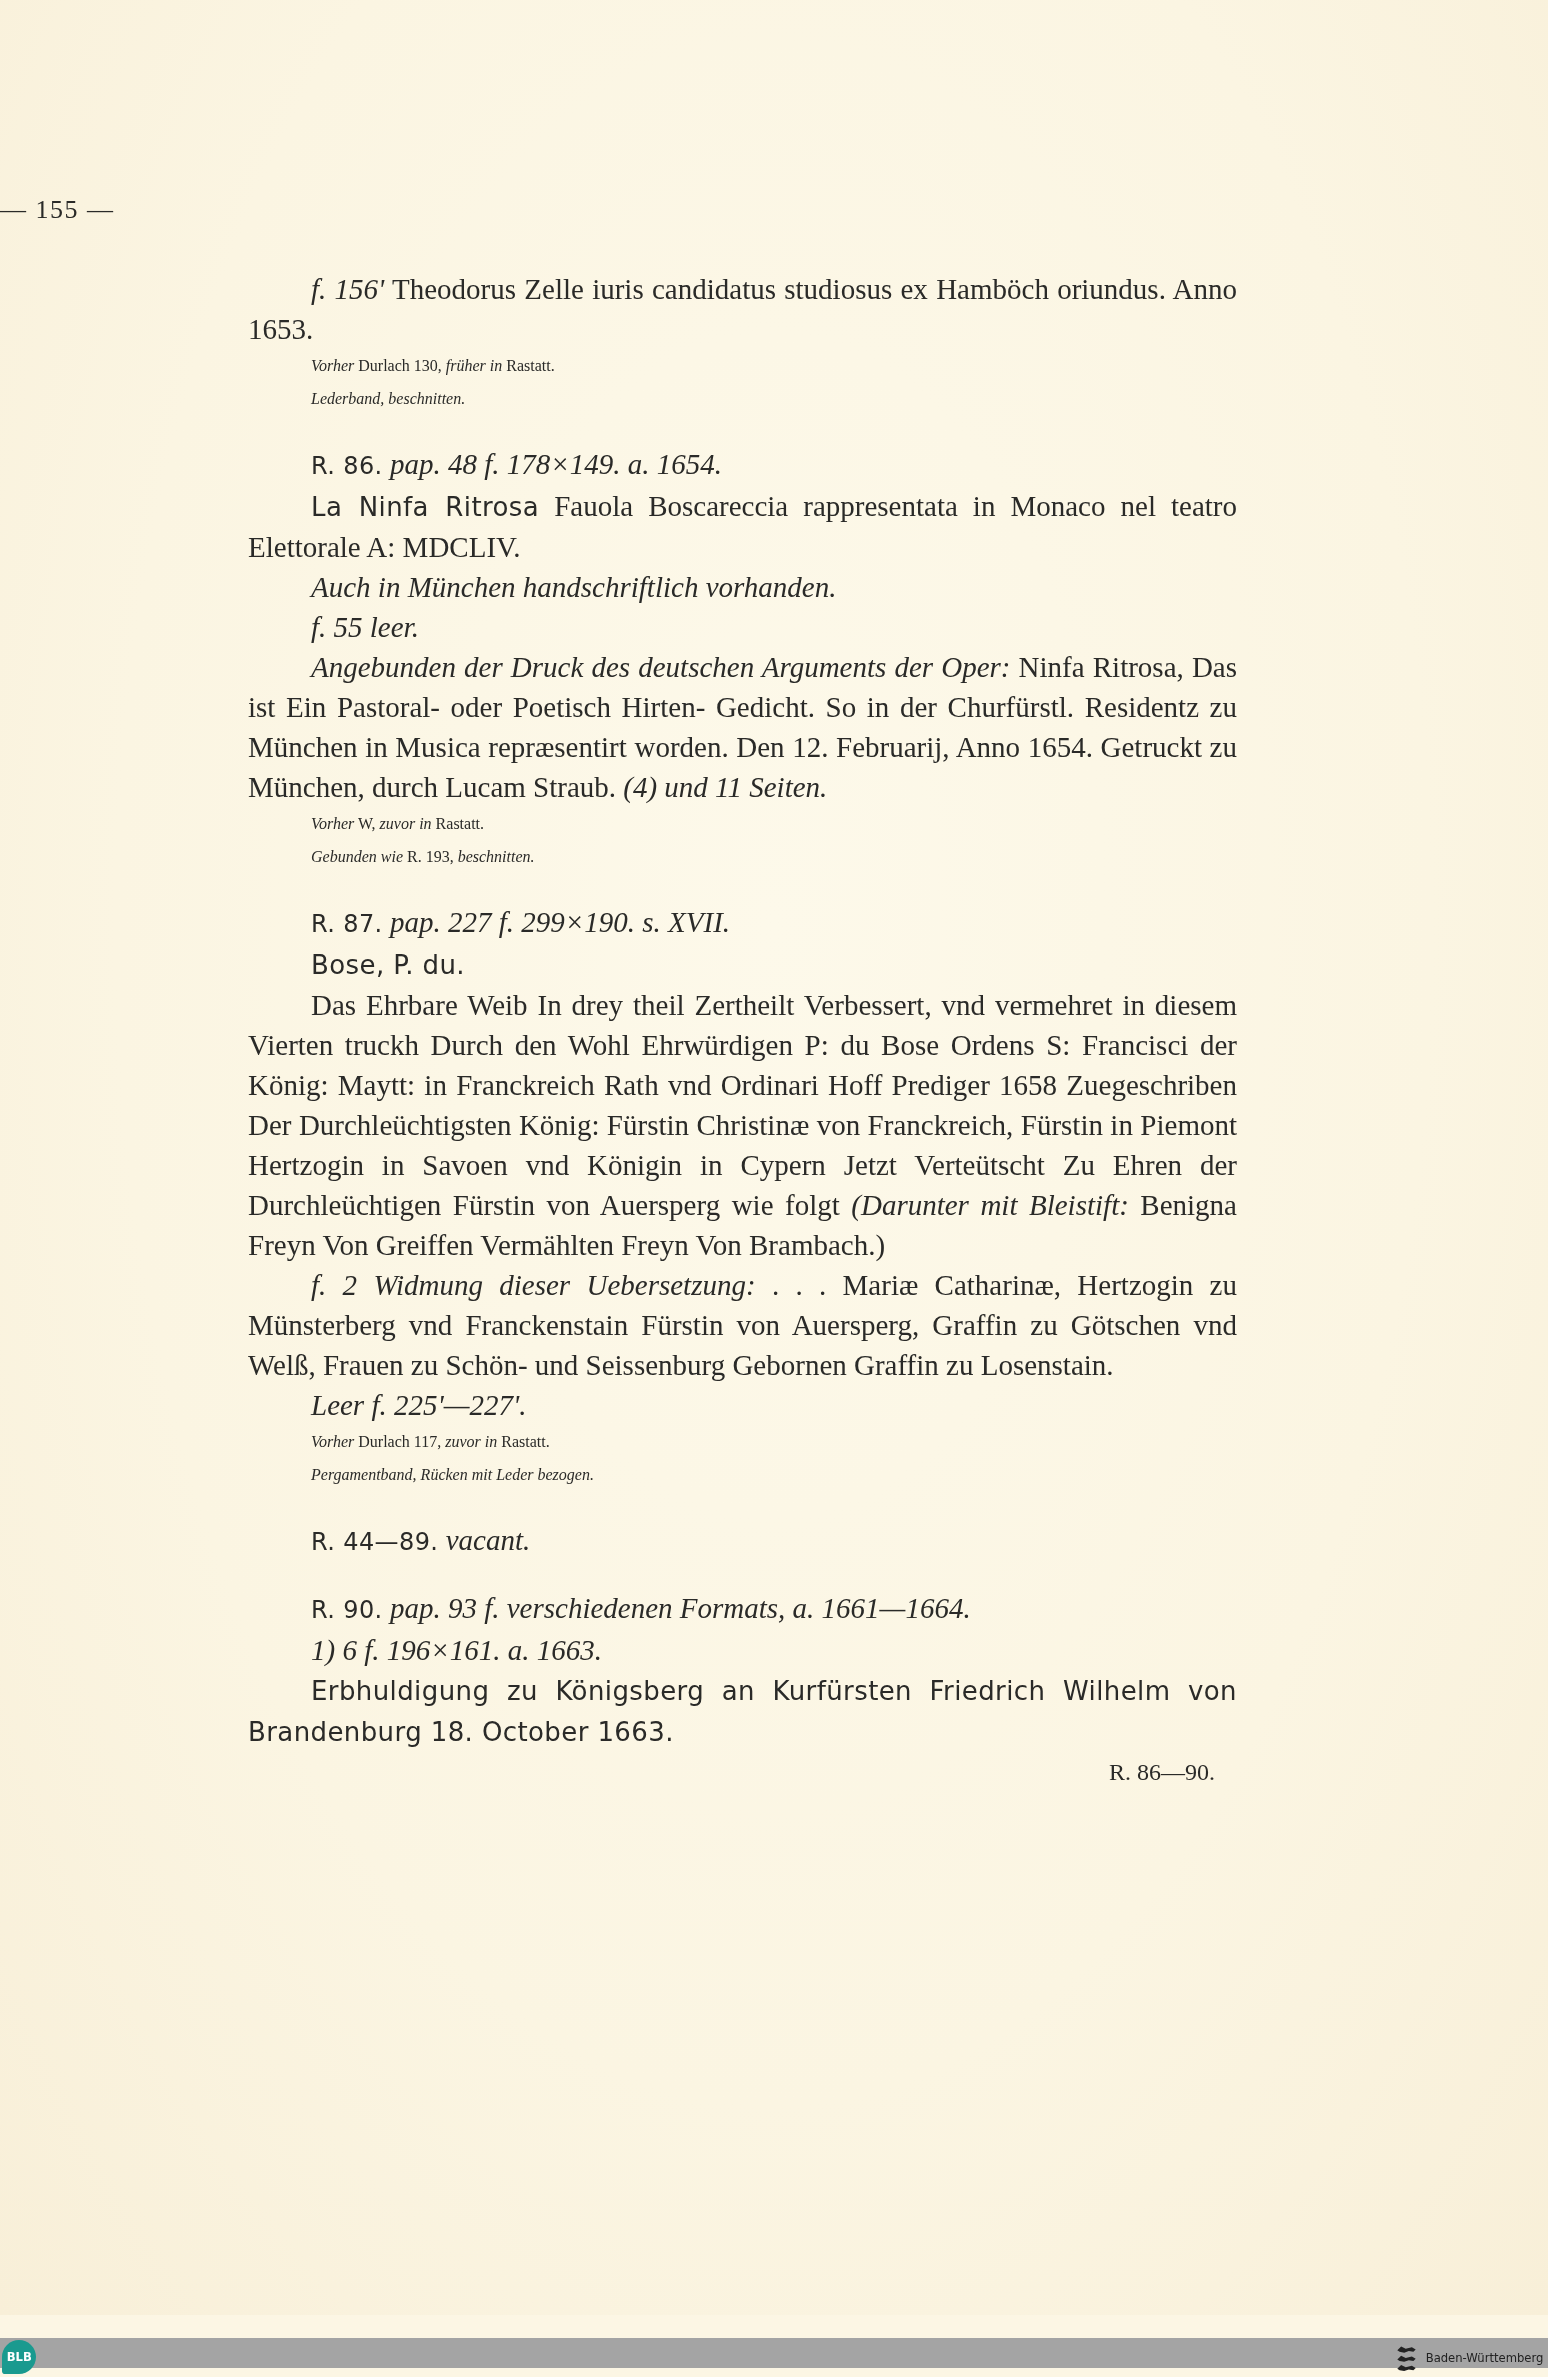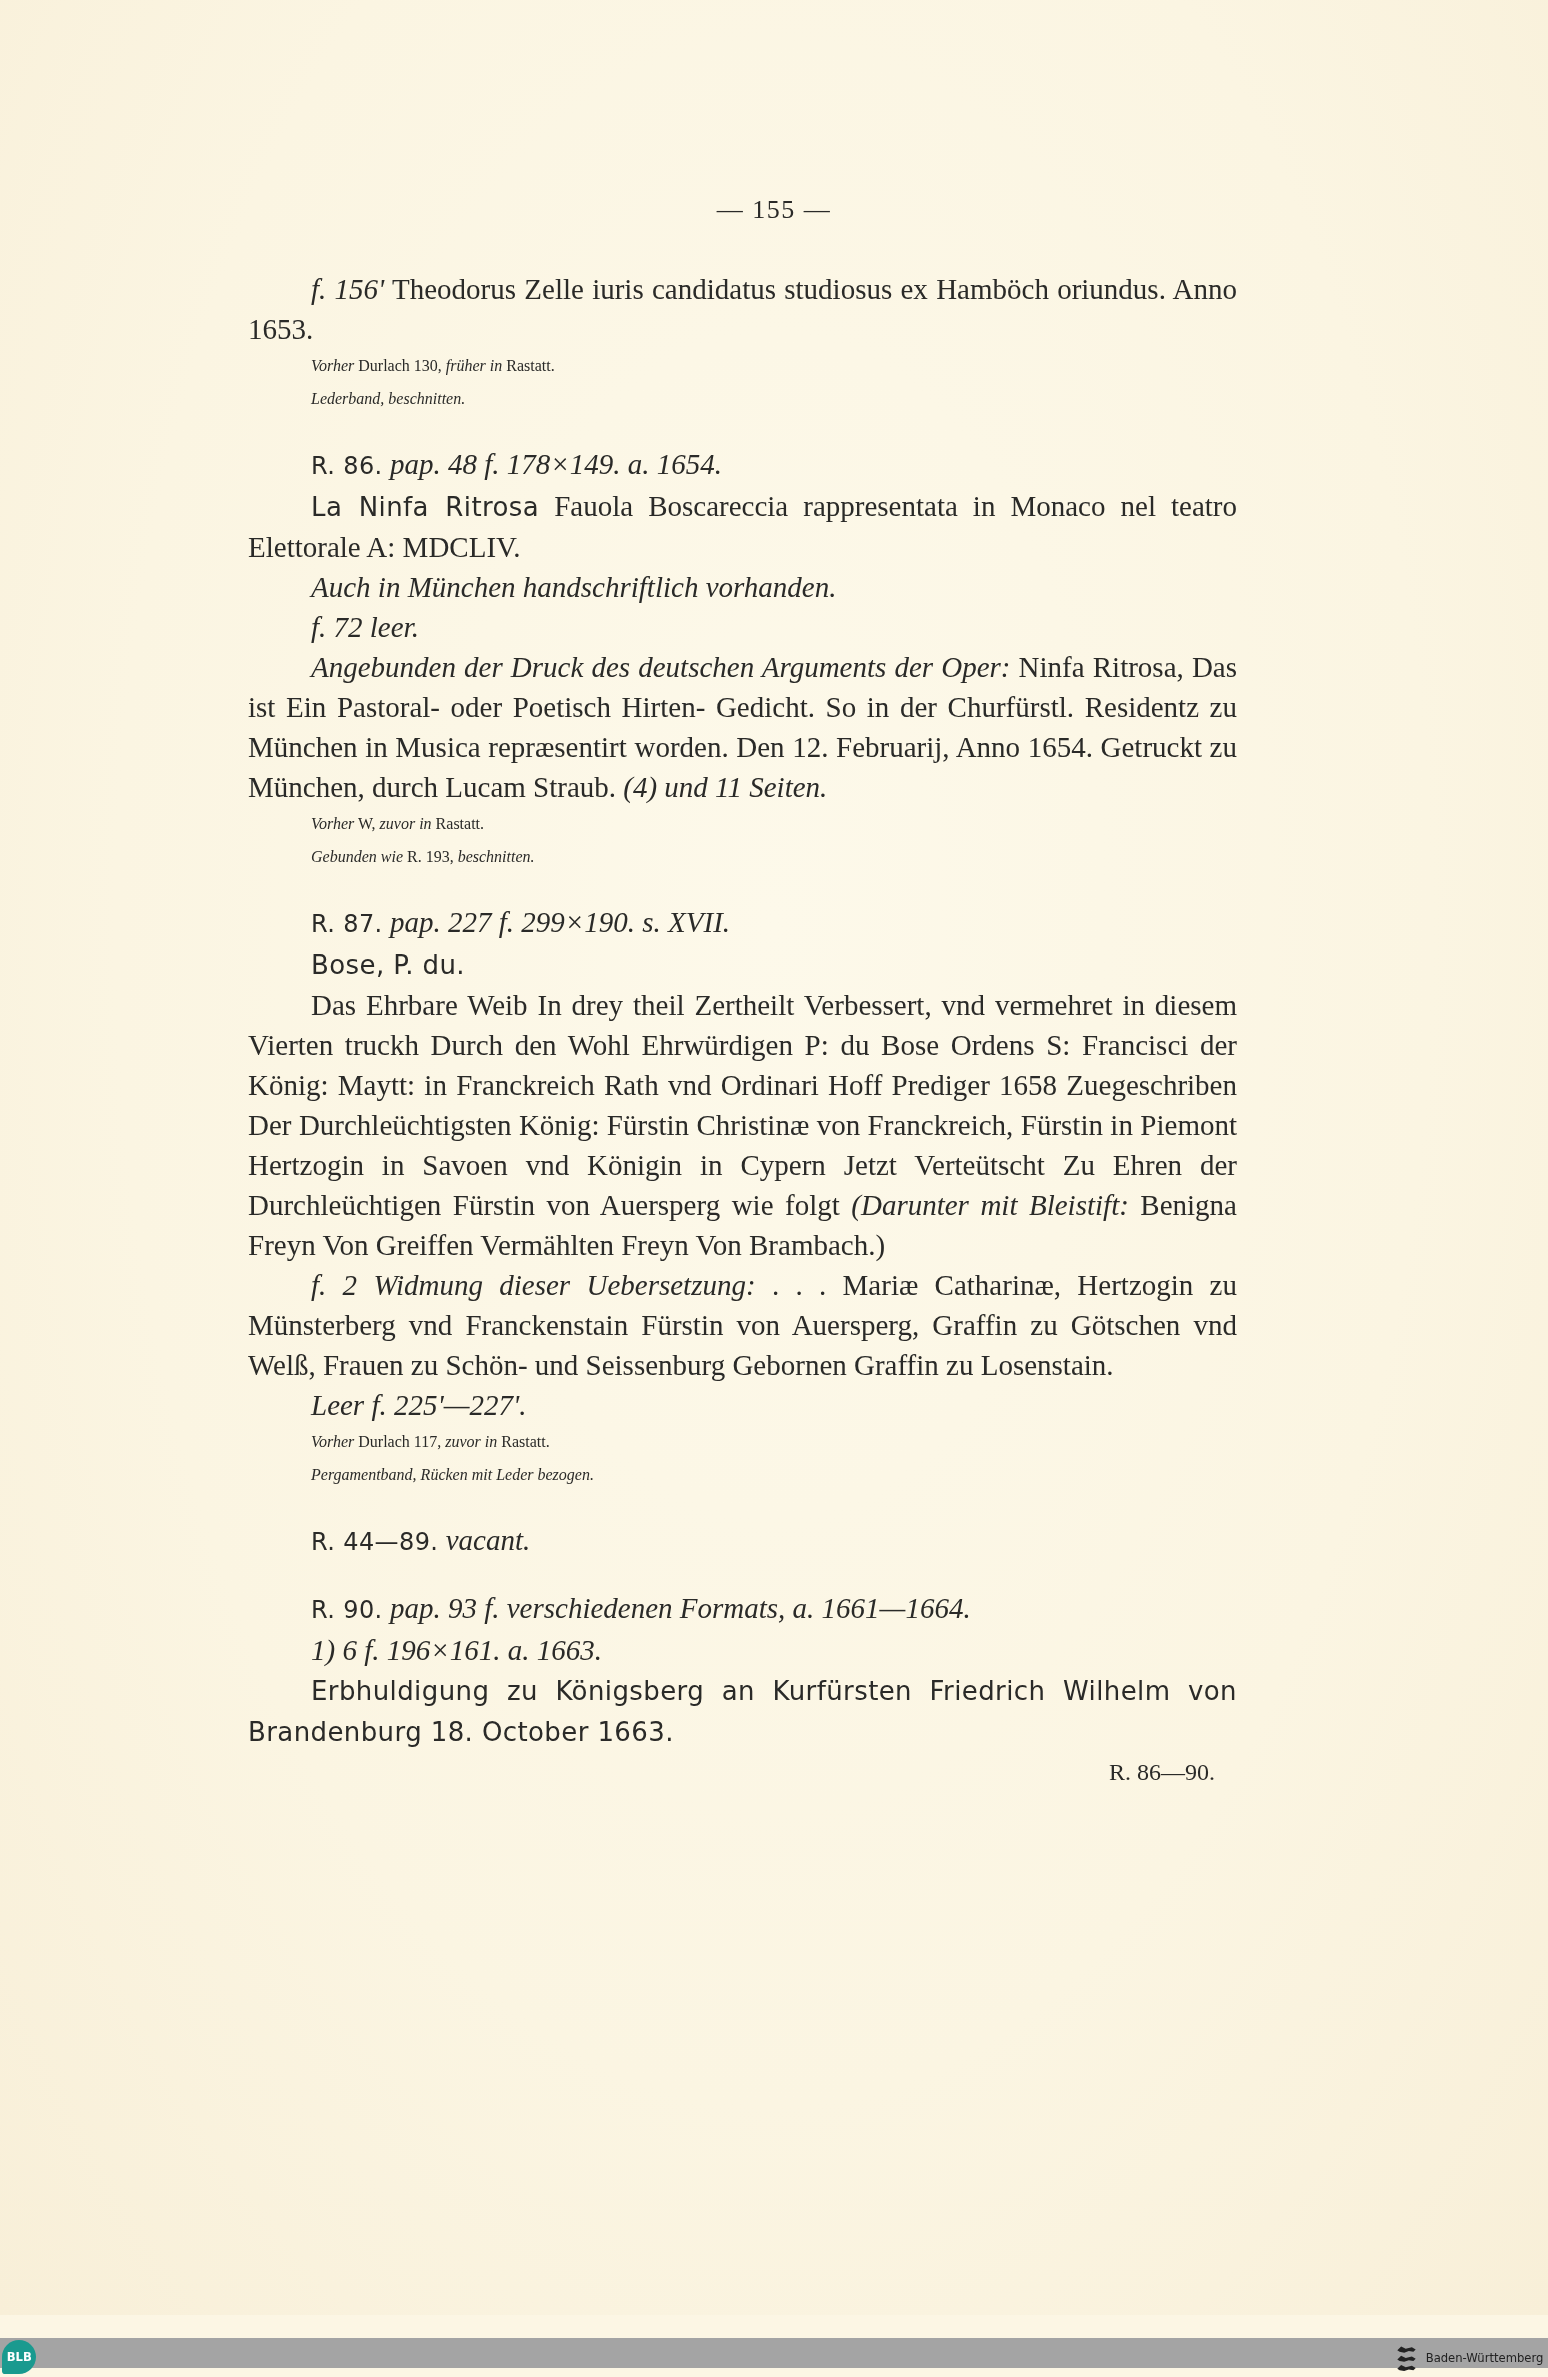--- a/index.html
+++ b/index.html
@@ -8,21 +8,21 @@
       background: #fcf6e4;
       font-family: "DejaVu Serif", "Liberation Serif", serif;
       color: #2a2a28;
     }
     .page {
       position: absolute; left: 0; top: 0; width: 1548px; height: 2315px;
       background: radial-gradient(ellipse at 50% 40%, #fdf9ea 0%, #fbf5e2 60%, #f8efd8 100%);
     }
     .pagenum {
       position: absolute; top: 195px; left: 0; width: 100%;
-      text-align: center; font-family: "Liberation Serif", serif; font-size: 26px; letter-spacing: 1.5px;
+      font-family: "Liberation Serif", serif; font-size: 26px; letter-spacing: 1.5px;
     }
     .text {
       position: absolute; left: 200px; width: 989px;
       font-family: "Liberation Serif", serif; font-size: 29px; line-height: 40px;
       text-align: justify;
       margin-left: 48px;
     }
     .text p { margin: 0; }
     .indent { text-indent: 63px; }
     .note { padding-left: 63px; font-size: 16px; line-height: 33px; font-style: italic; }
@@ -65,21 +65,21 @@
       <span class="i">f. 156'</span><span> Theodorus Zelle iuris candidatus studiosus ex Hamböch oriundus. Anno 1653.</span>
     </p>
     <p class="note"><span>Vorher</span><span class="up"> Durlach 130, </span><span>früher in</span><span class="up"> Rastatt.</span></p>
     <p class="note"><span>Lederband, beschnitten.</span></p>
 
     <div class="gap-l"></div>
 
     <p class="indent"><span class="sig">R. 86.</span><span class="i"> pap. 48 f. 178×149.   a. 1654.</span></p>
     <p class="indent"><span class="title-sans">La Ninfa Ritrosa</span><span> Fauola Boscareccia rappresentata in Monaco nel teatro Elettorale A: MDCLIV.</span></p>
     <p class="indent i">Auch in München handschriftlich vorhanden.</p>
-    <p class="indent i">f. 72 leer.</p>
+    <p class="indent i">f. 55 leer.</p>
     <p class="indent"><span class="i">Angebunden der Druck des deutschen Arguments der Oper:</span><span> Ninfa Ritrosa, Das ist Ein Pastoral- oder Poetisch Hirten- Gedicht. So in der Churfürstl. Residentz zu München in Musica repræsentirt worden. Den 12. Februarij, Anno 1654. Getruckt zu München, durch Lucam Straub.</span><span class="i">  (4) und 11 Seiten.</span></p>
     <p class="note"><span>Vorher</span><span class="up"> W, </span><span>zuvor in</span><span class="up"> Rastatt.</span></p>
     <p class="note"><span>Gebunden wie</span><span class="up"> R. 193, </span><span>beschnitten.</span></p>
 
     <div class="gap-l"></div>
 
     <p class="indent"><span class="sig">R. 87.</span><span class="i"> pap. 227 f. 299×190.   s. XVII.</span></p>
     <p class="indent"><span class="title-sans">Bose, P. du.</span></p>
     <p class="indent"><span>Das Ehrbare Weib In drey theil Zertheilt Verbessert, vnd vermehret in diesem Vierten truckh Durch den Wohl Ehrwürdigen P: du Bose Ordens S: Francisci der König: Maytt: in Franckreich Rath vnd Ordinari Hoff Prediger 1658 Zuegeschriben Der Durchleüchtigsten König: Fürstin Christinæ von Franckreich, Fürstin in Piemont Hertzogin in Savoen vnd Königin in Cypern Jetzt Verteütscht Zu Ehren der Durchleüchtigen Fürstin von Auersperg wie folgt </span><span class="i">(Darunter mit Bleistift:</span><span> Benigna Freyn Von Greiffen Vermählten Freyn Von Brambach.)</span></p>
     <p class="indent"><span class="i">f. 2 Widmung dieser Uebersetzung:</span><span> . . . Mariæ Catharinæ, Hertzogin zu Münsterberg vnd Franckenstain Fürstin von Auersperg, Graffin zu Götschen vnd Welß, Frauen zu Schön- und Seissenburg Gebornen Graffin zu Losenstain.</span></p>

